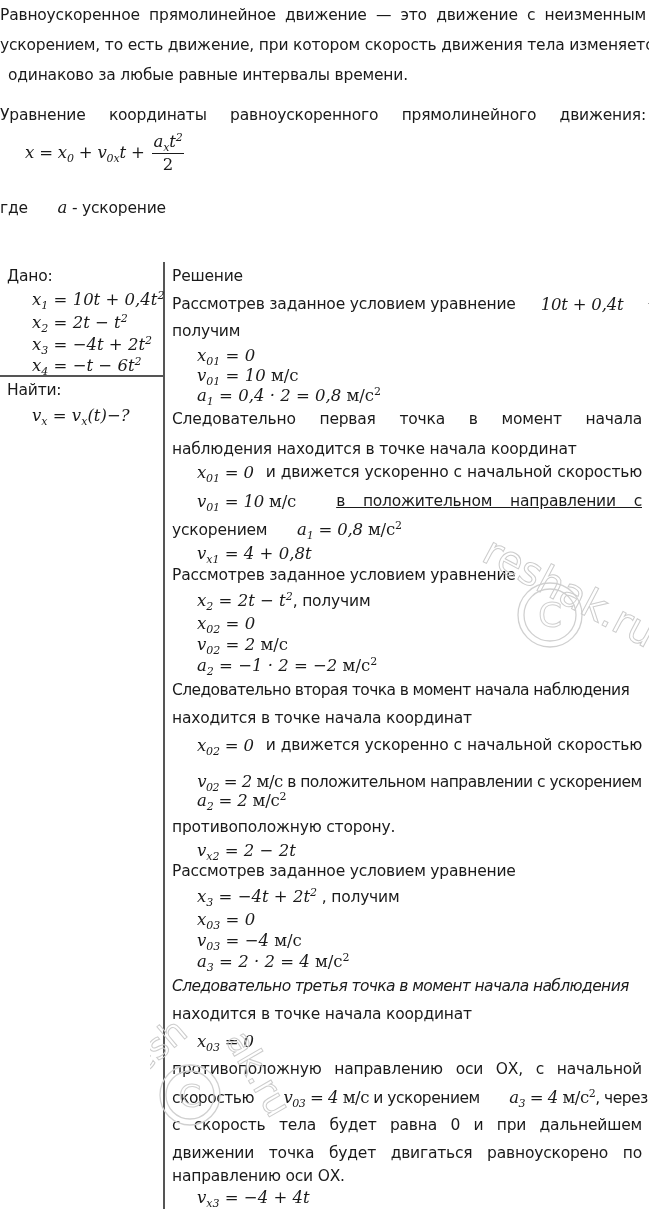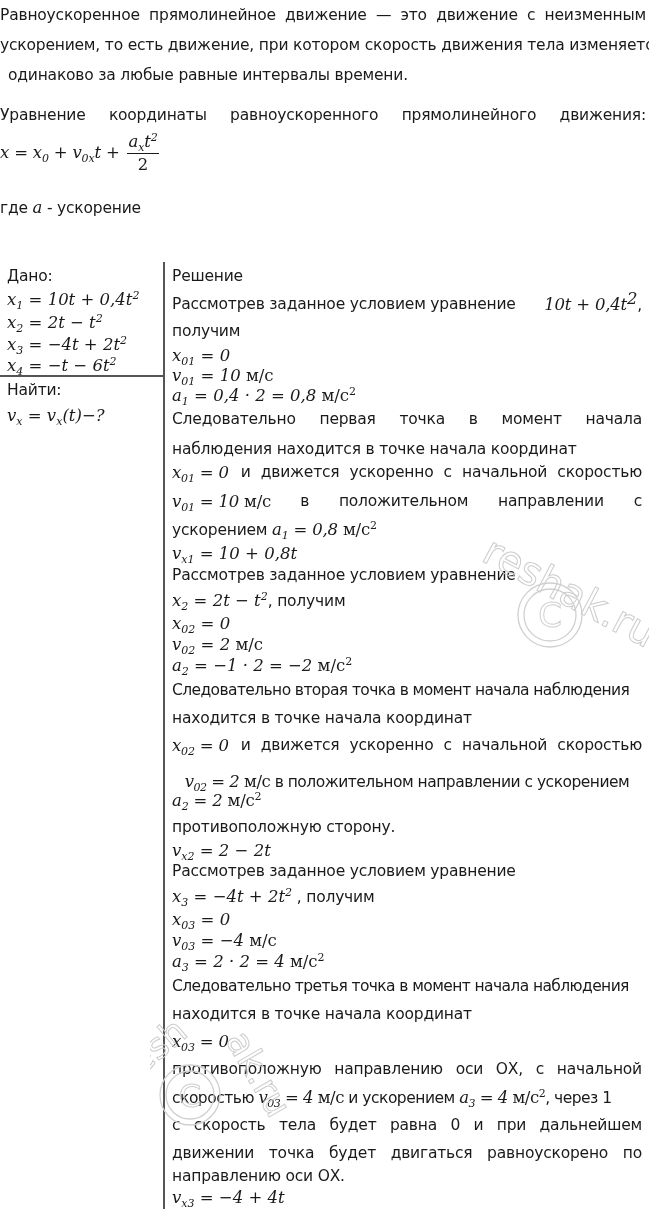--- a/index.html
+++ b/index.html
@@ -2,21 +2,21 @@
 <html><head>
 <meta charset="utf-8">
 <style>
   html, body { margin: 0; padding: 0; background: #ffffff; }
   body {
     width: 649px; height: 1209px; overflow: hidden; position: relative;
     color: #1a1a1a;
     font-family: "DejaVu Sans", "Liberation Sans", sans-serif;
   }
   .t { font-family: "DejaVu Sans", sans-serif; font-size: 15.5px; letter-spacing: -0.2px; }
-  .m { font-family: "DejaVu Serif", "Liberation Serif", serif; font-style: italic; font-size: 16.5px; }
+  .m { font-family: "DejaVu Serif", "Liberation Serif", serif; font-style: italic; font-size: 16.5px; padding-left: 25px; }
   .mr { font-family: "DejaVu Serif", "Liberation Serif", serif; font-style: normal; }
   sub, sup { font-size: 11px; line-height: 0; }
   .abs { position: absolute; white-space: nowrap; }
   .just { text-align: justify; text-align-last: justify; white-space: normal; }
   .vline { position: absolute; left: 163px; top: 262px; width: 1.5px; height: 947px; background: #555; }
   .hline { position: absolute; left: 0; top: 375px; width: 163px; height: 1.5px; background: #555; }
   .frac { display: inline-block; vertical-align: middle; text-align: center; margin-left: 2px; }
   .frac .num { display: block; border-bottom: 1.3px solid #1a1a1a; padding: 0 2px 1px; line-height: 20px; }
   .frac .den { display: block; line-height: 22px; font-style: normal; }
   .wm { position: absolute; pointer-events: none; }
@@ -65,26 +65,26 @@
   <div class="abs m" style="left:172px;top:366px;"><span>v</span><sub>01</sub><span> = 10 </span><span class="mr">м/с</span></div>
   <div class="abs m" style="left:172px;top:386px;"><span>a</span><sub>1</sub><span> = 0,4 · 2 = 0,8 </span><span class="mr">м/с</span><sup class="mr">2</sup></div>
   <div class="abs t just" style="left:172px;top:410px;width:470px;">Следовательно первая точка в момент начала</div>
   <div class="abs t" style="left:172px;top:440px;">наблюдения находится в точке начала координат</div>
   <div class="abs t" style="left:172px;top:463px;width:470px;display:flex;justify-content:space-between;">
     <span class="m"><span>x</span><sub>01</sub><span> = 0</span></span>
       <span class="just" style="flex:1;margin-left:12px;">и движется ускоренно с начальной скоростью</span>
   </div>
   <div class="abs t" style="left:172px;top:492px;width:470px;display:flex;justify-content:space-between;">
     <span class="m"><span>v</span><sub>01</sub><span> = 10 </span><span class="mr">м/с</span></span>
-      <span class="just" style="flex:1;margin-left:29px;">в положительном направлении с</span>
+      <span class="just" style="flex:1;margin-left:40px;text-decoration:underline;">в положительном направлении с</span>
   </div>
   <div class="abs t" style="left:172px;top:520px;">
     <span>ускорением</span> <span class="m"><span>a</span><sub>1</sub><span> = 0,8 </span><span class="mr">м/с</span><sup class="mr">2</sup></span>
   </div>
-  <div class="abs m" style="left:172px;top:544px;"><span>v</span><sub>x1</sub><span> = 10 + 0,8t</span></div>
+  <div class="abs m" style="left:172px;top:544px;"><span>v</span><sub>x1</sub><span> = 4 + 0,8t</span></div>
 
   <div class="abs t" style="left:172px;top:566px;">Рассмотрев заданное условием уравнение</div>
 
   <div class="abs" style="left:172px;top:591px;"><span class="m"><span>x</span><sub>2</sub><span> = 2t − t</span><sup>2</sup></span><span class="t">, получим</span></div>
   <div class="abs m" style="left:172px;top:614px;"><span>x</span><sub>02</sub><span> = 0</span></div>
   <div class="abs m" style="left:172px;top:635px;"><span>v</span><sub>02</sub><span> = 2 </span><span class="mr">м/с</span></div>
   <div class="abs m" style="left:172px;top:656px;"><span>a</span><sub>2</sub><span> = −1 · 2 = −2 </span><span class="mr">м/с</span><sup class="mr">2</sup></div>
   <div class="abs t" style="left:172px;top:681px;width:470px;letter-spacing:-0.6px;">Следовательно вторая точка в момент начала наблюдения</div>
   <div class="abs t" style="left:172px;top:709px;">находится в точке начала координат</div>
   <div class="abs t" style="left:172px;top:736px;width:470px;display:flex;">
@@ -99,21 +99,21 @@
   </div>
   <div class="abs t" style="left:172px;top:818px;">противоположную сторону.</div>
   <div class="abs m" style="left:172px;top:841px;"><span>v</span><sub>x2</sub><span> = 2 − 2t</span></div>
 
   <div class="abs t" style="left:172px;top:862px;">Рассмотрев заданное условием уравнение</div>
 
   <div class="abs" style="left:172px;top:887px;"><span class="m"><span>x</span><sub>3</sub><span> = −4t + 2t</span><sup>2</sup></span><span class="t"> , получим</span></div>
   <div class="abs m" style="left:172px;top:910px;"><span>x</span><sub>03</sub><span> = 0</span></div>
   <div class="abs m" style="left:172px;top:931px;"><span>v</span><sub>03</sub><span> = −4 </span><span class="mr">м/с</span></div>
   <div class="abs m" style="left:172px;top:952px;"><span>a</span><sub>3</sub><span> = 2 · 2 = 4 </span><span class="mr">м/с</span><sup class="mr">2</sup></div>
-  <div class="abs t" style="left:172px;top:977px;width:470px;letter-spacing:-0.6px;">Следовательно третья точка в момент начала наблюдения</div>
+  <div class="abs t" style="left:172px;top:977px;width:470px;letter-spacing:-0.6px;font-style:italic;">Следовательно третья точка в момент начала наблюдения</div>
   <div class="abs t" style="left:172px;top:1005px;">находится в точке начала координат</div>
   <div class="abs t" style="left:172px;top:1032px;width:470px;display:flex;">
     <span class="m"><span>x</span><sub>03</sub><span> = 0</span></span>
   </div>
   <div class="abs t just" style="left:172px;top:1060px;width:470px;">противоположную направлению оси ОХ, с начальной</div>
   <div class="abs t" style="left:172px;top:1088px;width:470px;letter-spacing:-0.5px;">
     <span>скоростью</span> <span class="m"><span>v</span><sub>03</sub><span> = 4 </span><span class="mr">м/с</span></span><span> и ускорением</span> <span class="m"><span>a</span><sub>3</sub><span> = 4 </span><span class="mr">м/с</span><sup class="mr">2</sup></span><span>, через 1</span>
   </div>
   <div class="abs t just" style="left:172px;top:1116px;width:470px;">с скорость тела будет равна 0 и при дальнейшем</div>
   <div class="abs t just" style="left:172px;top:1144px;width:470px;">движении точка будет двигаться равноускорено по</div>

